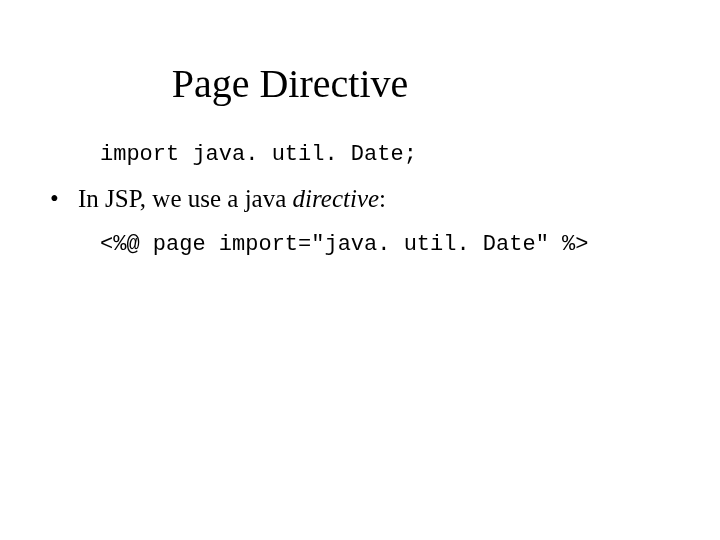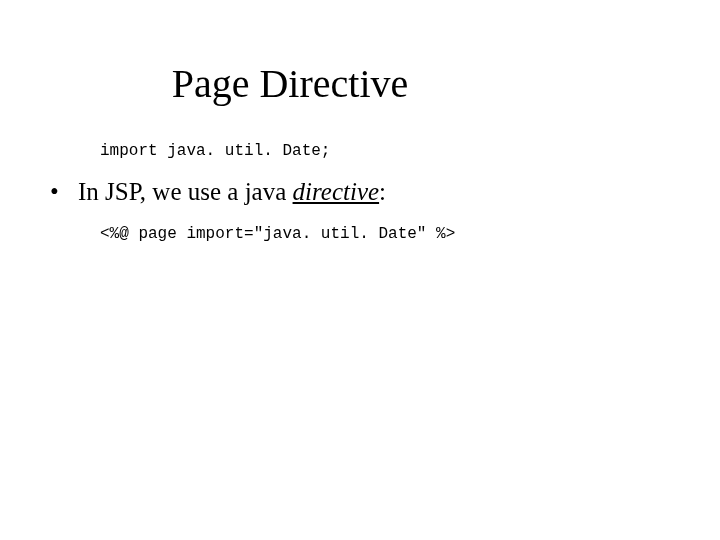--- a/index.html
+++ b/index.html
@@ -37,31 +37,30 @@
   }
   ul.bullets > li::before {
     content: "•";
     position: absolute;
     left: 0;
     top: 0;
     font-size: 25px;
   }
   .code-block {
     font-family: "Courier New", Courier, monospace;
-    font-size: 16px;
+    font-size: 22px;
     margin: 16px 0 16px 70px;
     white-space: pre;
   }
   .mono-inline {
     font-family: "Courier New", Courier, monospace;
     font-size: 22px;
   }
   .italic {
     font-style: italic;
-    text-decoration: underline;
   }
 </style>
 </head>
 <body>
 
 <div class="slide">
 
   <h1 class="title">Page Directive</h1>
 
 

